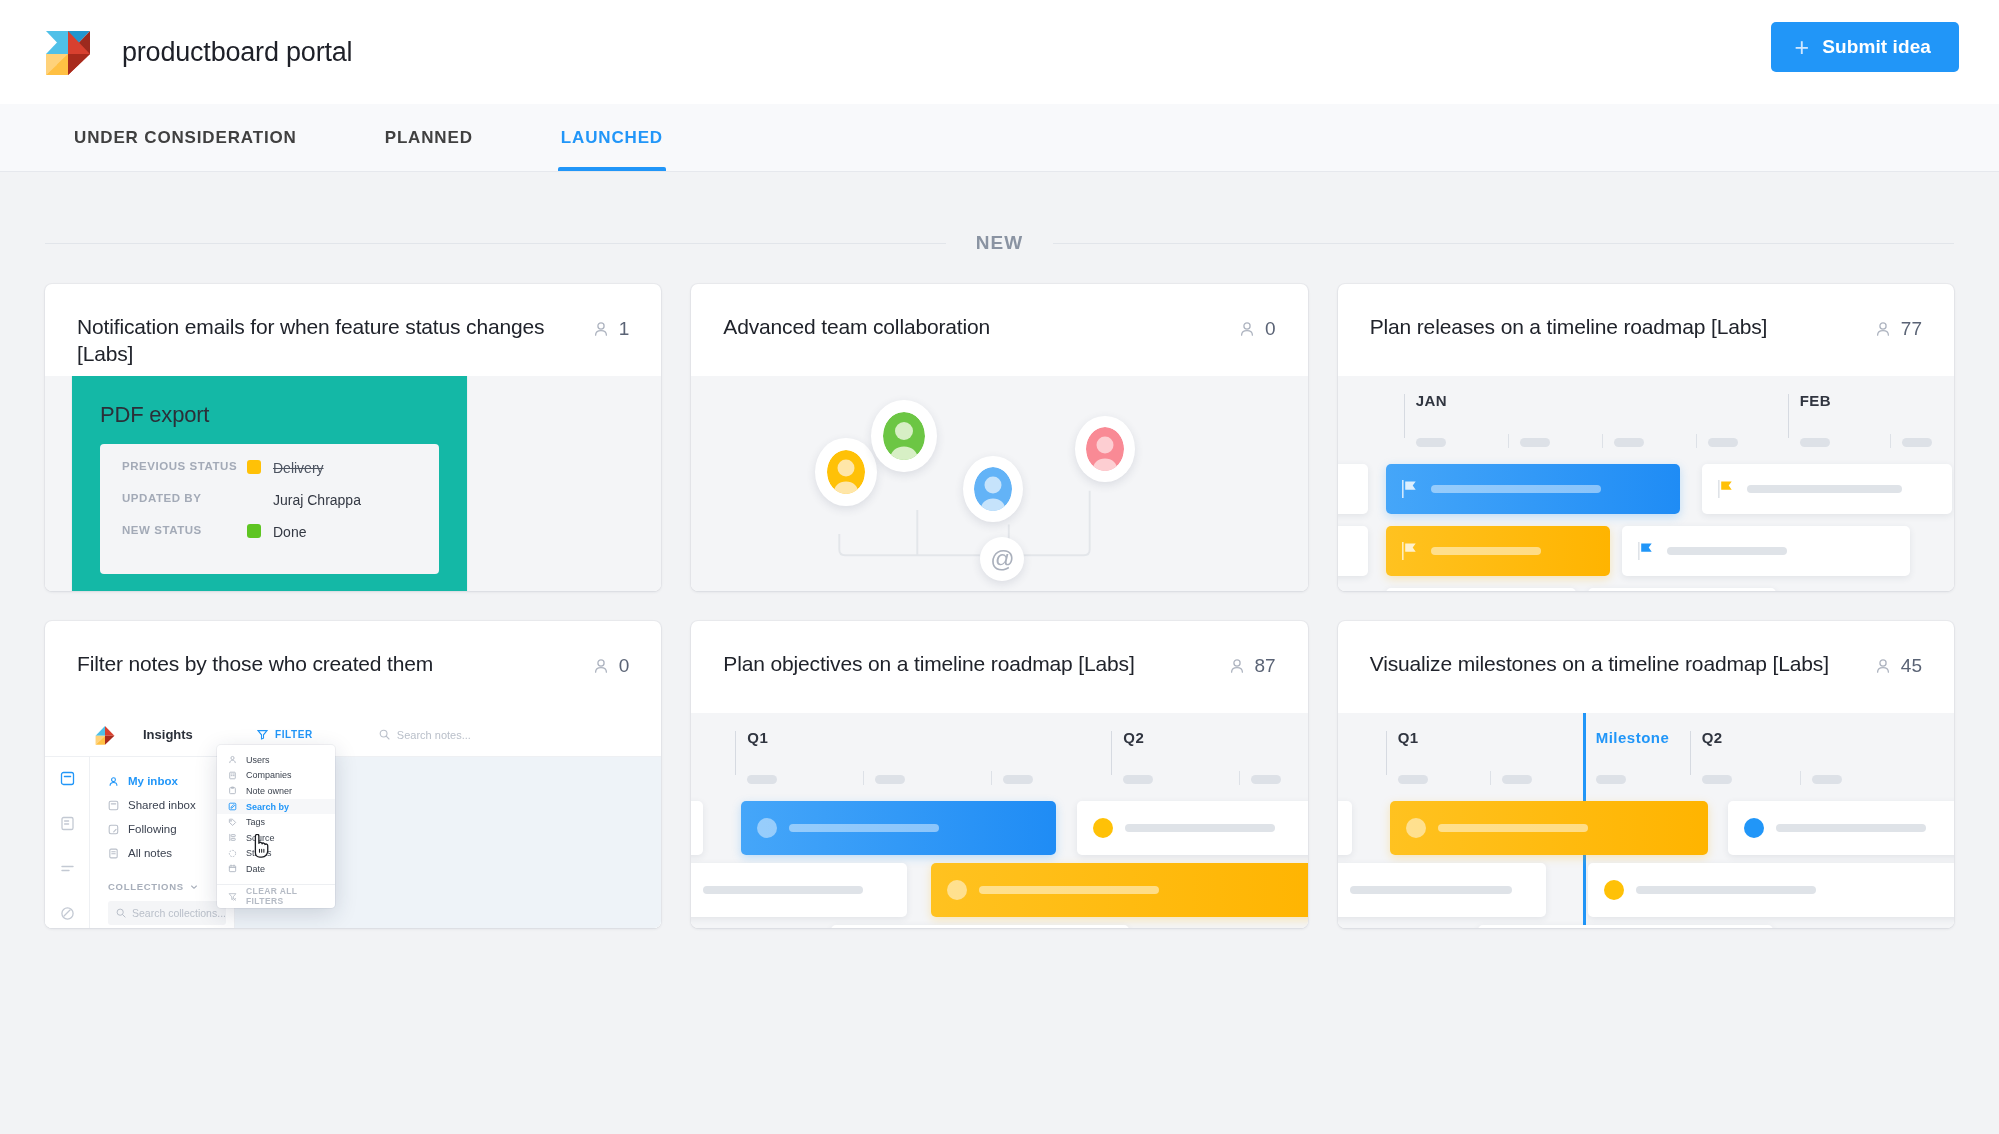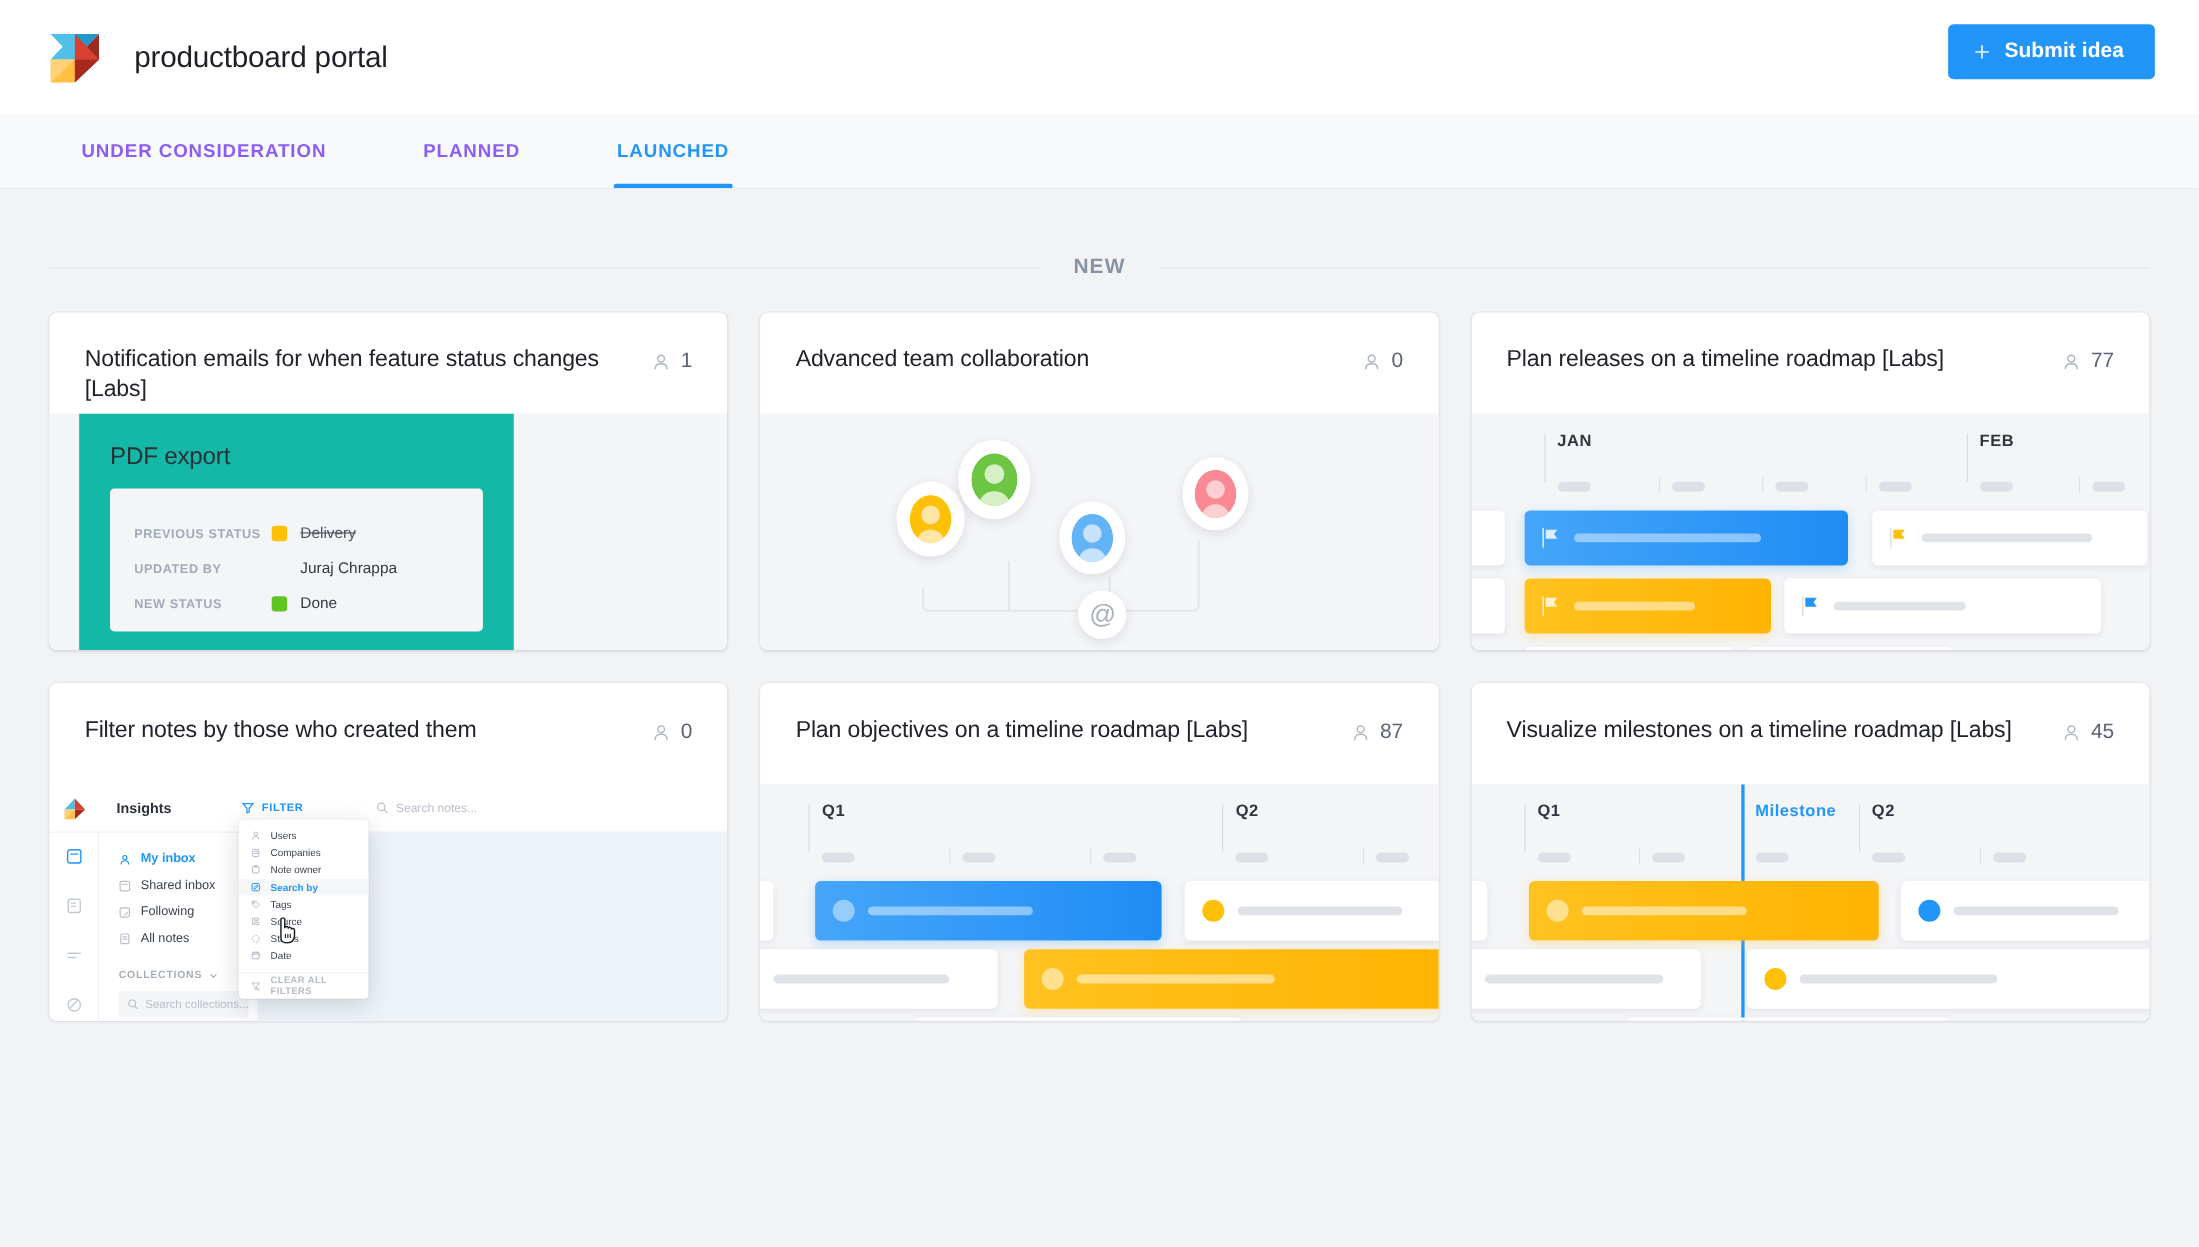--- a/index.html
+++ b/index.html
@@ -36,21 +36,21 @@
   
   .tabbar {
     height: 68px; background: #f8f9fb;
     border-bottom: 1px solid #e6e8ed;
     display: flex; align-items: stretch;
     padding-left: 72px;
   }
   .tab {
     display: flex; align-items: center;
     font-size: 17px; font-weight: bold; letter-spacing: 0.85px;
-    color: #8b5cf6; cursor: pointer; position: relative;
+    color: #404040; cursor: pointer; position: relative;
     padding: 0 2px; margin-right: 84px;
   }
   .tab.active { color: #2196f8; }
   .tab.active::after {
     content:""; position:absolute; left:-1px; right:-1px; bottom:0;
     height: 4px; background:#2196f8; border-radius: 2px 2px 0 0;
   }
 
   
   .section-divider {
@@ -91,21 +91,21 @@
   .card-body.white { background: #fff; }
 
   
   .email-mock {
     position:absolute; left: 27px; top: 0; width: 395px; height: 100%;
     background:#14b8a6; box-shadow: 0 0 0 1px #eceef1;
   }
   .email-inner { padding: 26px 28px 0 28px; }
   .pdf-title { font-size: 22px; color:#2b2f38; font-weight: 500; letter-spacing:-0.2px;}
   .status-box { background:#f4f5f7; border-radius:4px; margin-top:16px; padding:16px 22px 18px 22px; }
-  .status-row { display:flex; align-items:flex-end; height: 32px; }
+  .status-row { display:flex; align-items:flex-start; height: 32px; }
   .status-label { font-size:11.5px; color:#a3aab7; font-weight:bold; letter-spacing:.55px; width:125px; }
   .sw { width:14px; height:14px; border-radius:3px; margin-right:12px; }
   .sw.yellow { background:#ffc107; }
   .sw.green { background:#5ec522; }
   .status-val { font-size:14px; color:#333843; }
   .status-val.struck { text-decoration: line-through; color:#4d5461;}
   .cursor-hand { position:absolute; width:26px; height:32px; pointer-events:none; }
 
   
   .collab { position:absolute; inset:0; }
@@ -141,21 +141,21 @@
   }
   .bar.blue { background:linear-gradient(90deg,#45a6f9,#1f8cf5); box-shadow:0 3px 10px rgba(33,150,248,.25);}
   .bar.yellow { background:linear-gradient(90deg,#ffc220,#ffb400); box-shadow:0 3px 10px rgba(255,183,0,.25);}
   .bar.white { background:#fff; box-shadow:0 2px 7px rgba(40,50,80,.09);}
   .flag { width:17px; height:18px; flex:none; position:relative; }
   .dot { width:20px; height:20px; border-radius:50%; flex:none; }
   .barline { height:8px; border-radius:4px; }
 
   
   .app-mock { position:absolute; inset:0; background:#fff; }
-  .app-top { height:44px; display:flex; align-items:center; border-bottom:1px solid #eef0f3; }
+  .app-top { height:44px; display:flex; align-items:center; border-bottom:1px solid #eef0f3;padding-left:37px; }
   .app-logo-cell { width:45px; display:flex; align-items:center; justify-content:center; }
   .app-logo { width:24px; height:22px; position:relative; display:block;}
   .app-title { font-size:13px; color:#2b303a; font-weight:bold; padding-left:16px; width:130px;}
   .app-filter { font-size:10px; color:#2196f8; font-weight:bold; letter-spacing:.6px; display:flex; align-items:center; gap:7px;text-align:right;}
   .app-search { display:flex; align-items:center; gap:7px; margin-left:66px; font-size:11px; color:#b9bfc9;}
   .app-main { display:flex; height: calc(100% - 44px); }
   .app-rail { width:45px; border-right:1px solid #eef0f3; padding-top:14px; display:flex; flex-direction:column; align-items:center; gap:30px;}
   .app-side { width:145px; border-right:1px solid #eef0f3; padding:12px 0 0 18px; }
   .side-item { display:flex; align-items:center; gap:9px; height:24px; font-size:11.5px; color:#3b4250; }
   .side-item.active { color:#2196f8; font-weight:bold; }

